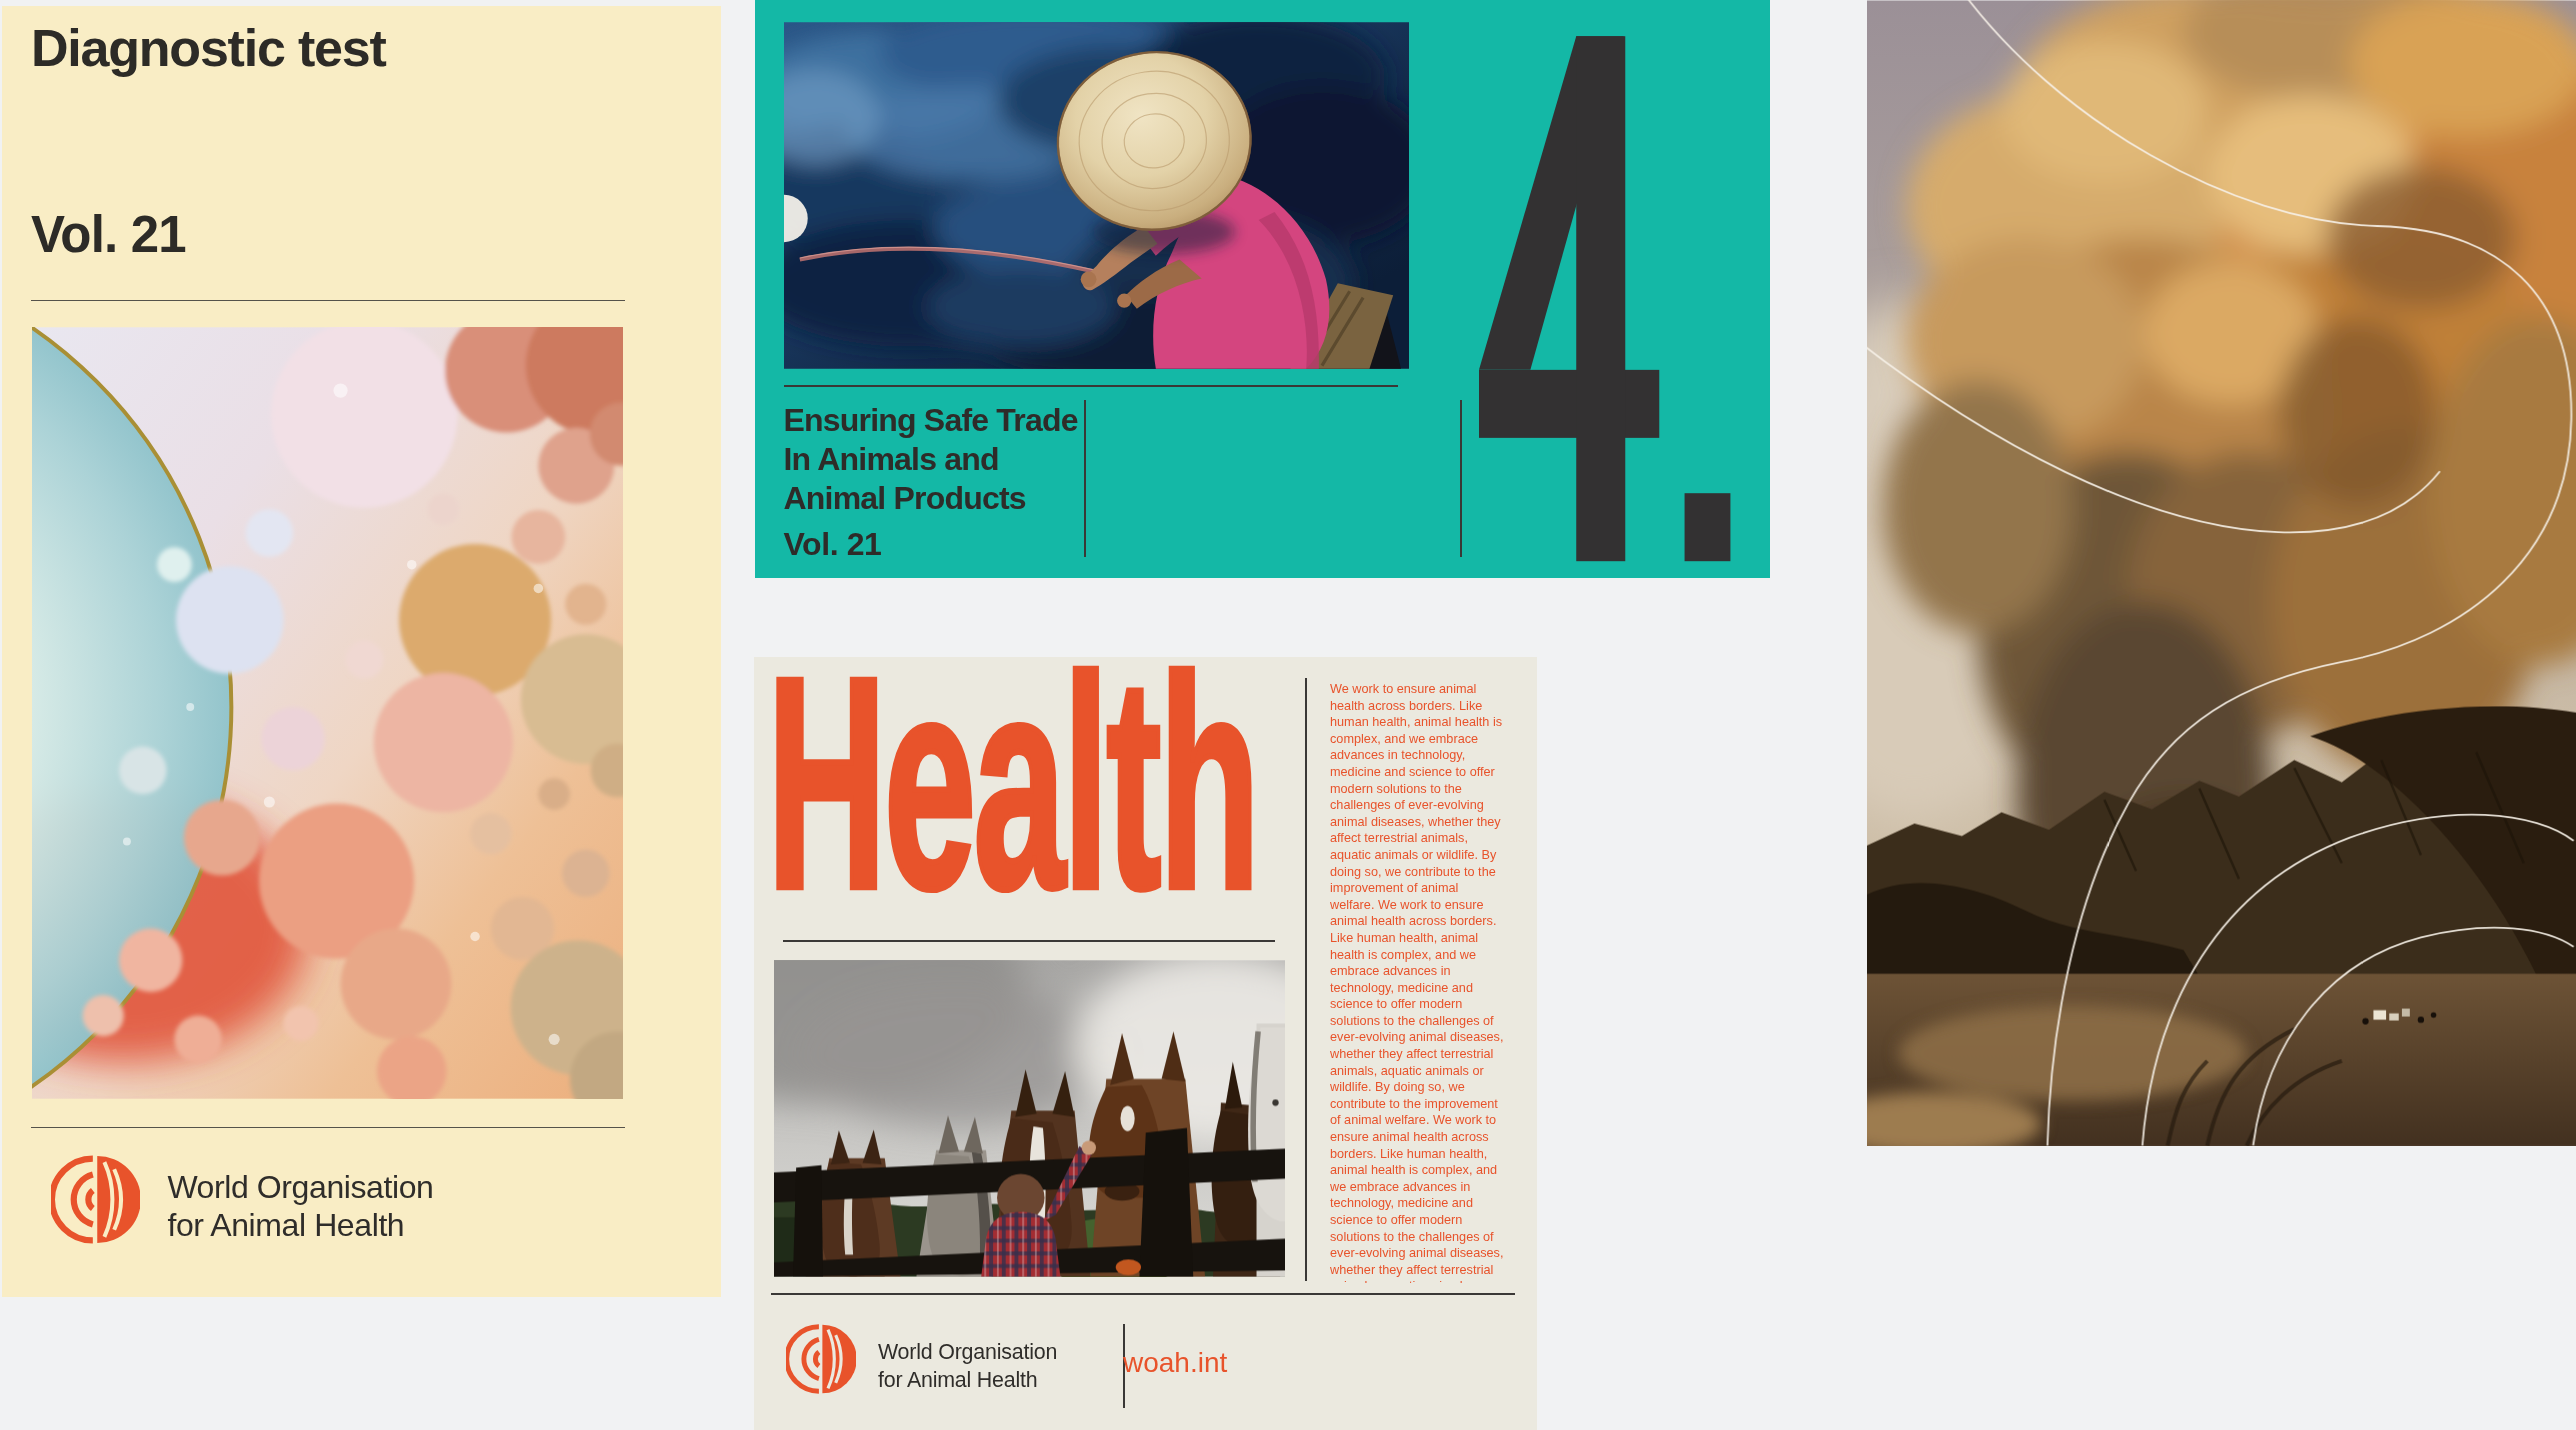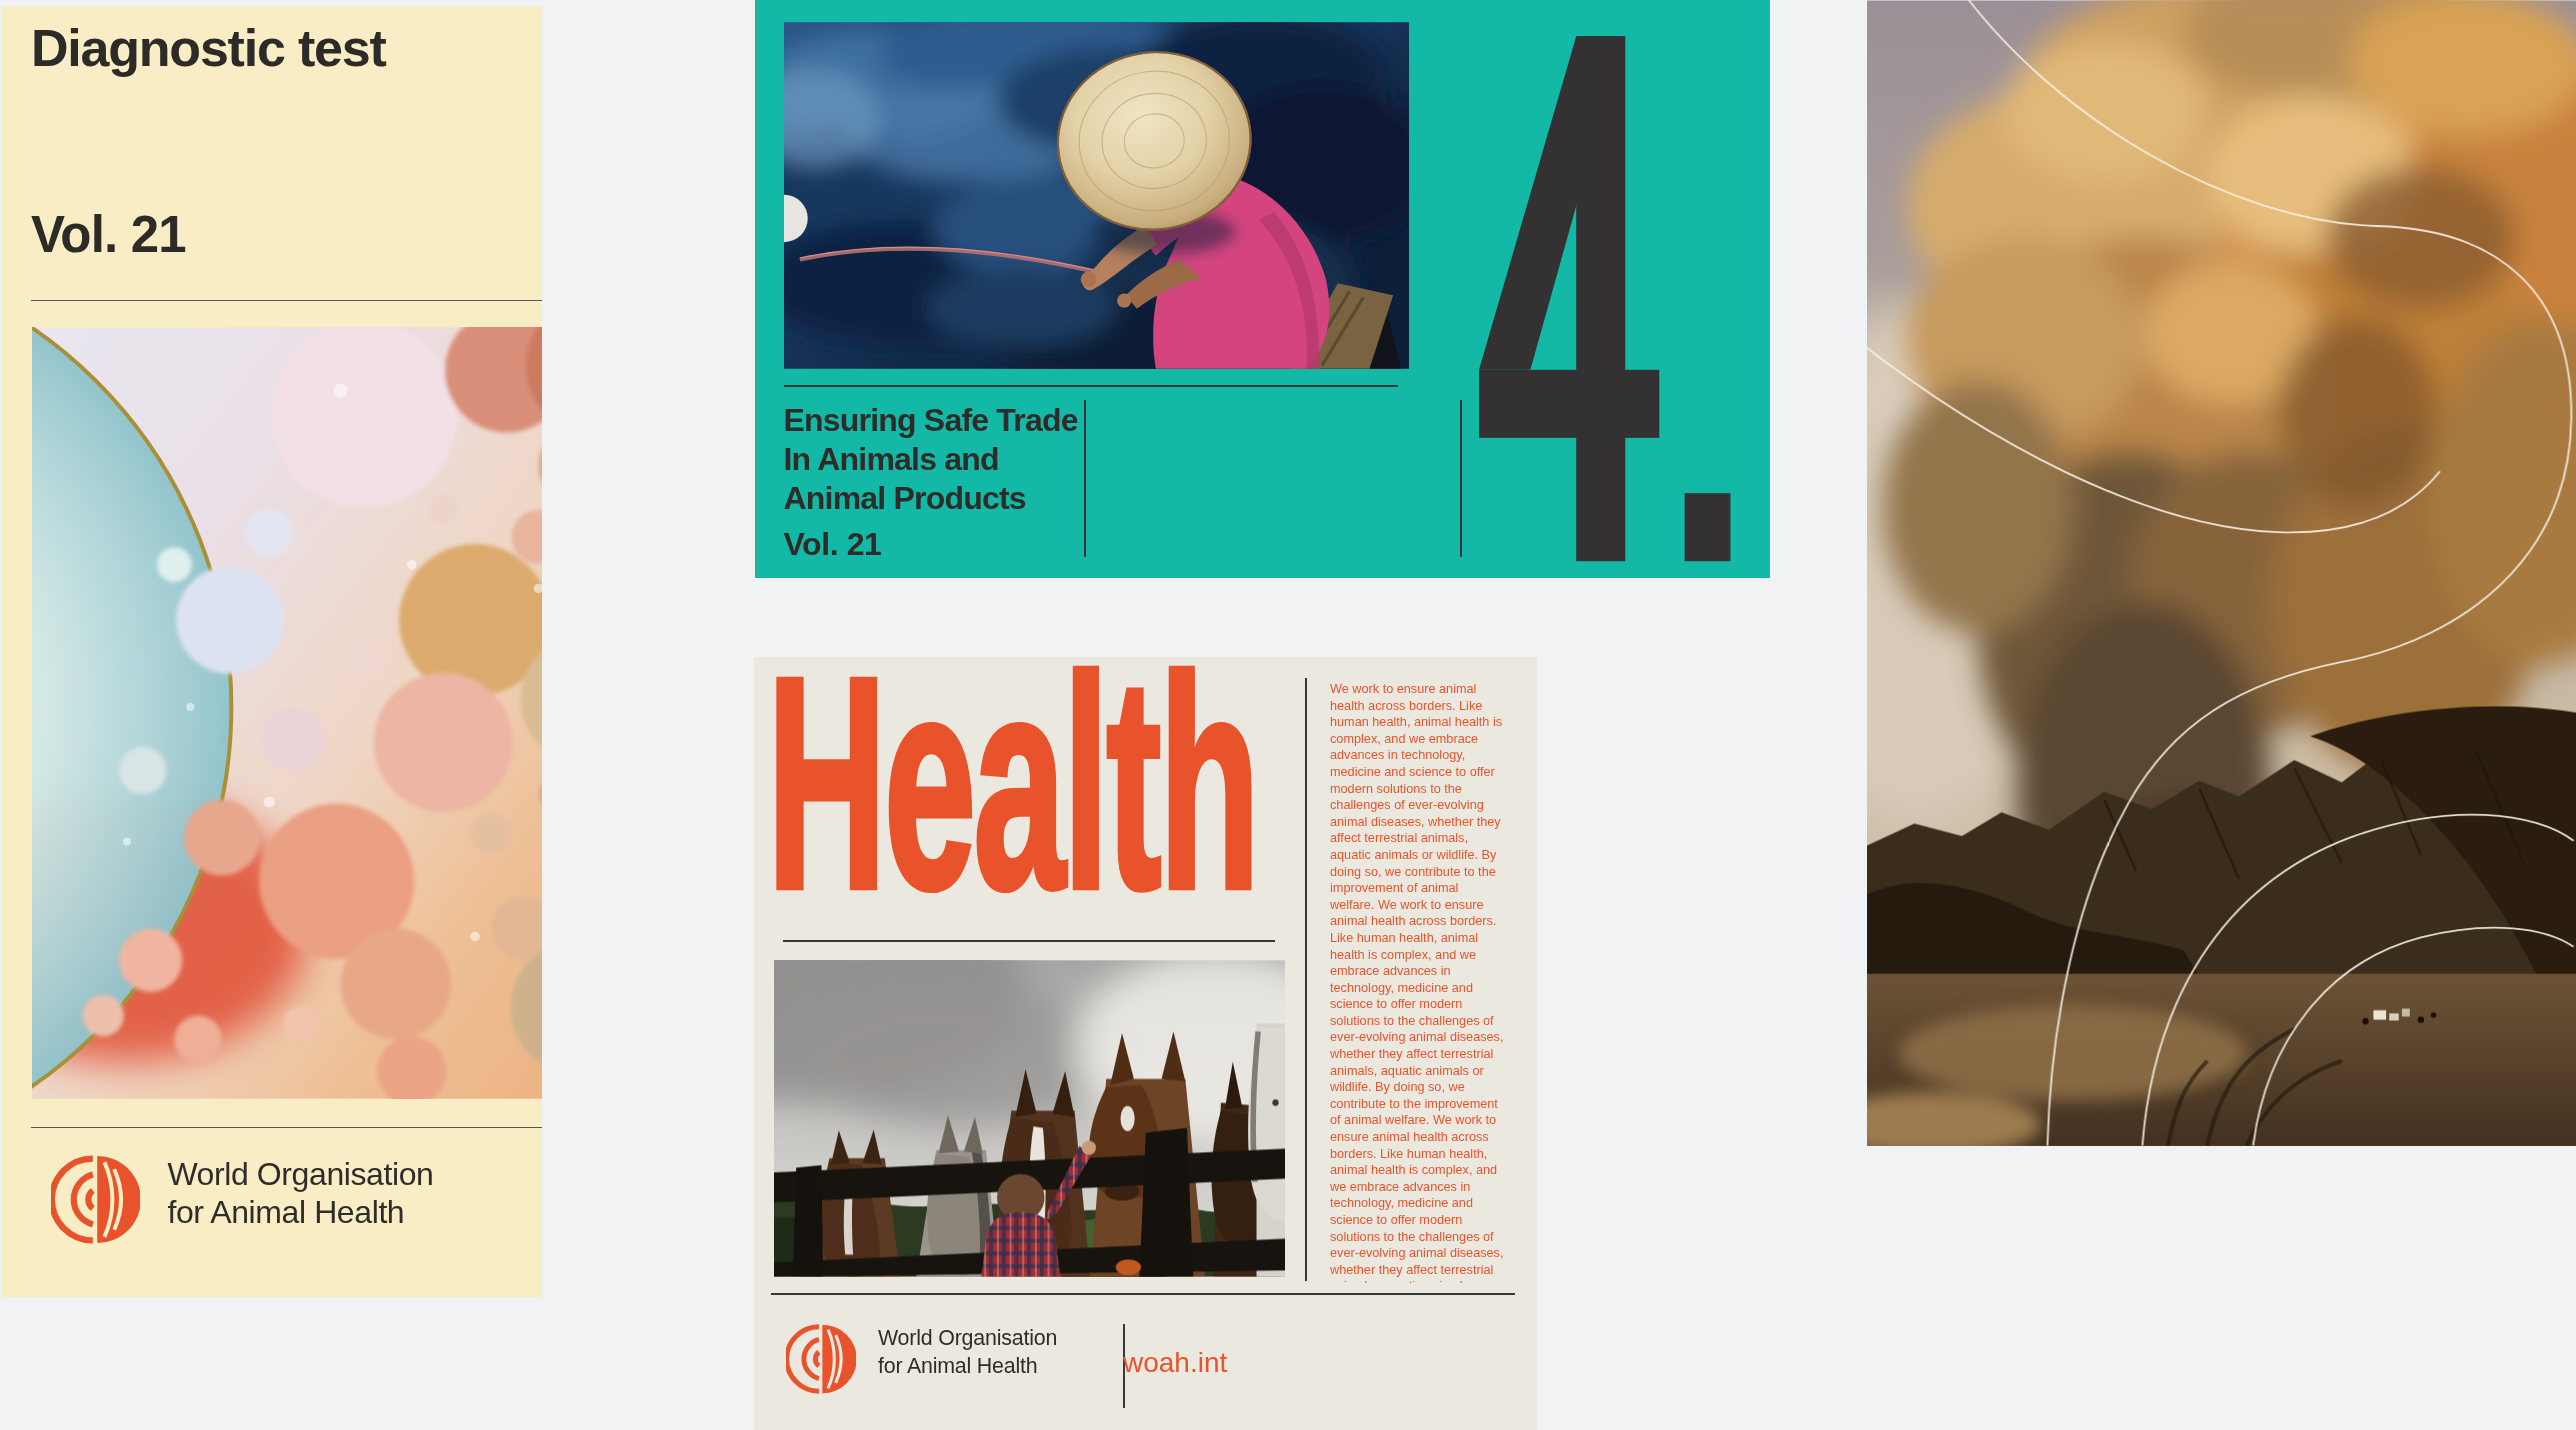--- a/index.html
+++ b/index.html
@@ -6,28 +6,28 @@
   body{
     width:2576px;height:1430px;overflow:hidden;position:relative;
     background:#f1f2f3;
     font-family:"Liberation Sans", sans-serif;
     color:#2e2c29;
   }
   .abs{position:absolute;}
   .poster{position:absolute;overflow:hidden;}
 
   
-  .poster-cream{left:2.4px;top:5.5px;width:540px;height:1291px;background:#f9edc5;--logo-bg:#f9edc5;}
+  .poster-cream{left:2.4px;top:5.5px;width:719px;height:1291px;background:#f9edc5;--logo-bg:#f9edc5;}
   .cream-title{left:28.5px;top:12.7px;font-size:52px;line-height:60px;font-weight:700;letter-spacing:-1.2px;color:#2d2b27;white-space:nowrap;}
   .cream-vol{left:28.5px;top:199px;font-size:51px;font-weight:700;letter-spacing:-0.8px;color:#2d2b27;}
   .rule{background:#55524a;height:1.6px;}
   .cream-rule1{left:28.5px;top:294px;width:594px;}
   .cream-photo{left:30px;top:321px;width:591px;height:772px;overflow:hidden;}
   .cream-rule2{left:28.5px;top:1121px;width:594px;}
-  .logo-row{display:flex;align-items:flex-start;}
+  .logo-row{display:flex;align-items:flex-end;}
   .cream-logo-row{left:49px;top:1149px;width:554px;gap:27px;}
   .logo-text{font-size:32px;line-height:38px;font-weight:500;color:#2f2d2a;letter-spacing:-0.4px;}
 
   
   .poster-pink{left:755px;top:0;width:1015px;height:578px;background:#14b8a6;}
   .pink-photo{left:28.5px;top:22px;width:625px;height:347px;overflow:hidden;}
   .pink-rule{left:28.5px;top:385px;width:614px;background:#3a3836;}
   .pink-title{left:28.5px;top:401px;font-size:32px;line-height:39px;font-weight:700;letter-spacing:-0.8px;color:#2e2c29;white-space:nowrap;}
   .pink-vol{left:28.5px;top:526px;font-size:32px;font-weight:700;letter-spacing:-0.4px;color:#2e2c29;}
   .vdiv{width:1.6px;background:#3a3836;}

